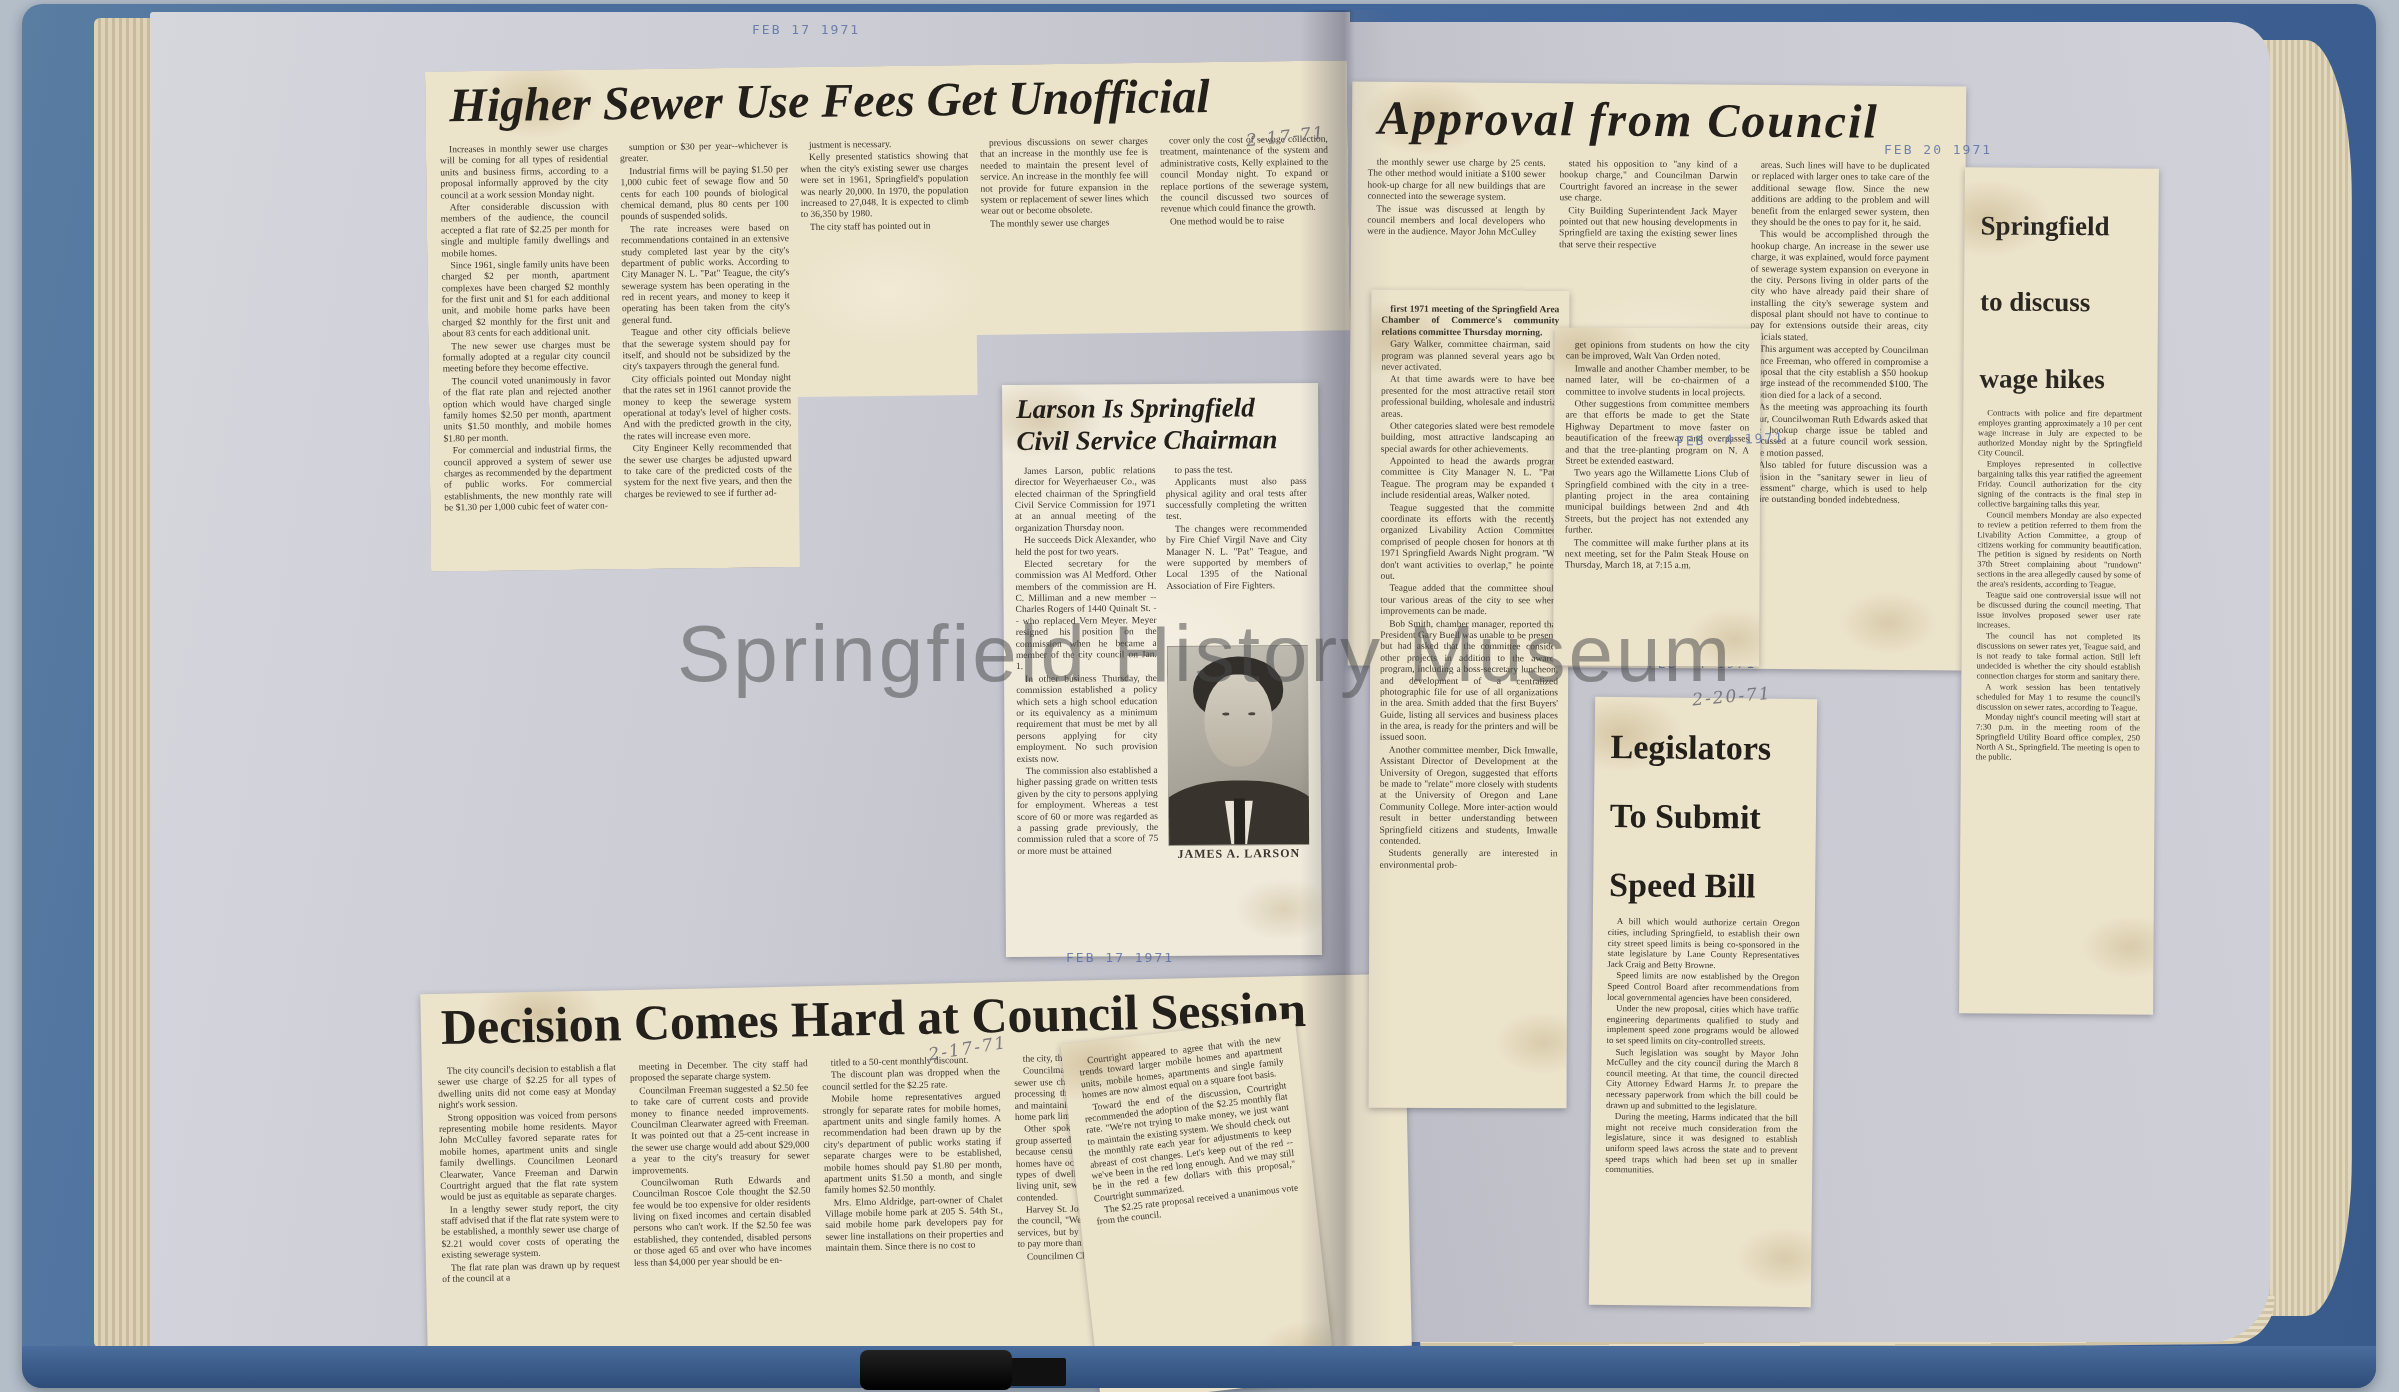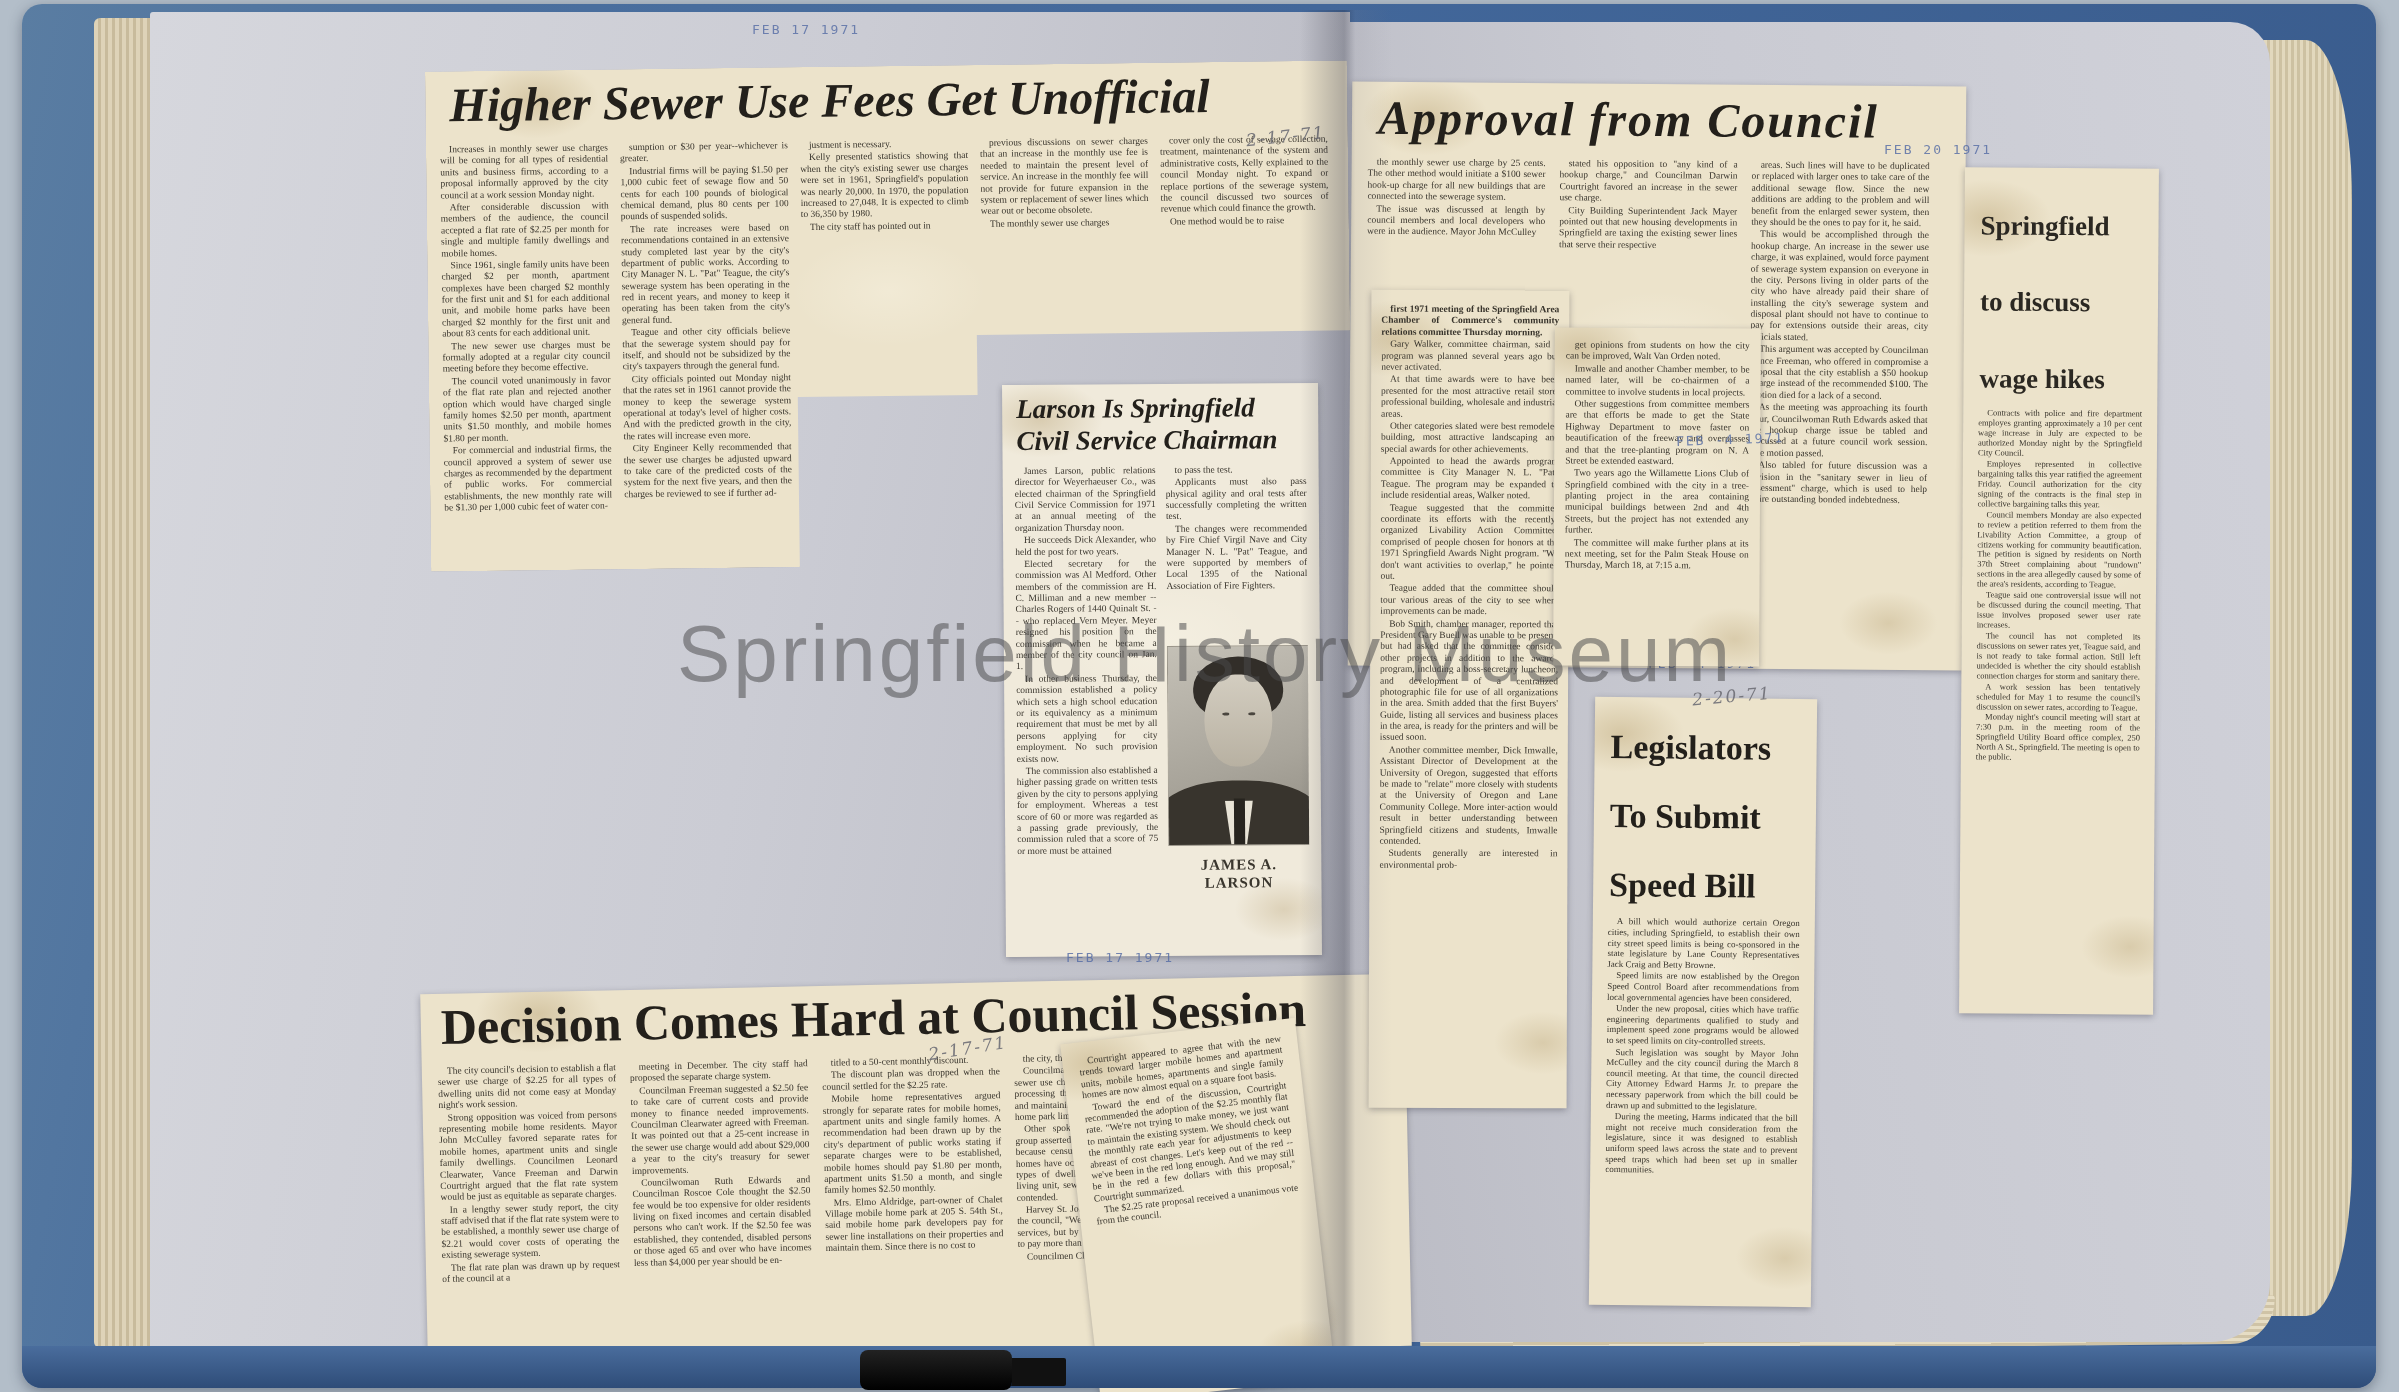--- a/index.html
+++ b/index.html
@@ -72,21 +72,21 @@
   .photo{width:140px;height:198px;margin:54px auto 0;position:relative;overflow:hidden;
          background:linear-gradient(165deg,#c4c0b6 0%,#a8a49a 60%,#8f8b81 100%);border:1px solid #9a958a;}
   .photo .hair{position:absolute;left:25px;top:10px;width:90px;height:64px;background:#322e29;border-radius:50% 50% 45% 45%;}
   .photo .face{position:absolute;left:36px;top:28px;width:68px;height:92px;
          background:linear-gradient(180deg,#d3cdc0,#b8b1a2);border-radius:50%/55%;}
   .photo .eye{position:absolute;top:66px;width:7px;height:3px;background:#4a463f;border-radius:50%;}
   .photo .eye.l{left:54px;} .photo .eye.r{left:80px;}
   .photo .shoulders{position:absolute;left:-12px;bottom:-14px;width:164px;height:78px;background:#38342d;border-radius:46% 46% 0 0;}
   .photo .shirt{position:absolute;left:56px;bottom:0;width:28px;height:44px;background:#e8e3d6;clip-path:polygon(0 0,100% 0,78% 100%,22% 100%);}
   .photo .tie{position:absolute;left:65px;bottom:0;width:11px;height:46px;background:#27241f;}
-  .photo-caption{text-align:center;font-size:15px;font-weight:bold;letter-spacing:1px;color:#3a362e;margin-top:10px;}
+  .photo-caption{text-align:center;font-size:12px;font-weight:bold;letter-spacing:1px;color:#3a362e;margin-top:1px;}
   
   #clip-decision{left:424px;top:984px;width:984px;height:372px;transform:rotate(-1.2deg);}
   #clip-decision .hl{font-style:normal;font-size:50px;padding:4px 0 0 20px;}
   #clip-decision .ncols{gap:14px;padding:10px 16px 0;}
   #clip-decision .ncol{width:178px;height:290px;}
   #clip-decision-tilt{left:1080px;top:1030px;width:236px;height:362px;transform:rotate(-6.5deg);z-index:11;}
   #clip-decision-tilt .ncol{width:204px;height:334px;margin:14px auto 0;}
   
   #clip-speed{left:1592px;top:698px;width:222px;height:608px;transform:rotate(0.6deg);z-index:15;}
   .blockhead{font-weight:bold;color:#23201b;line-height:1.15;}

